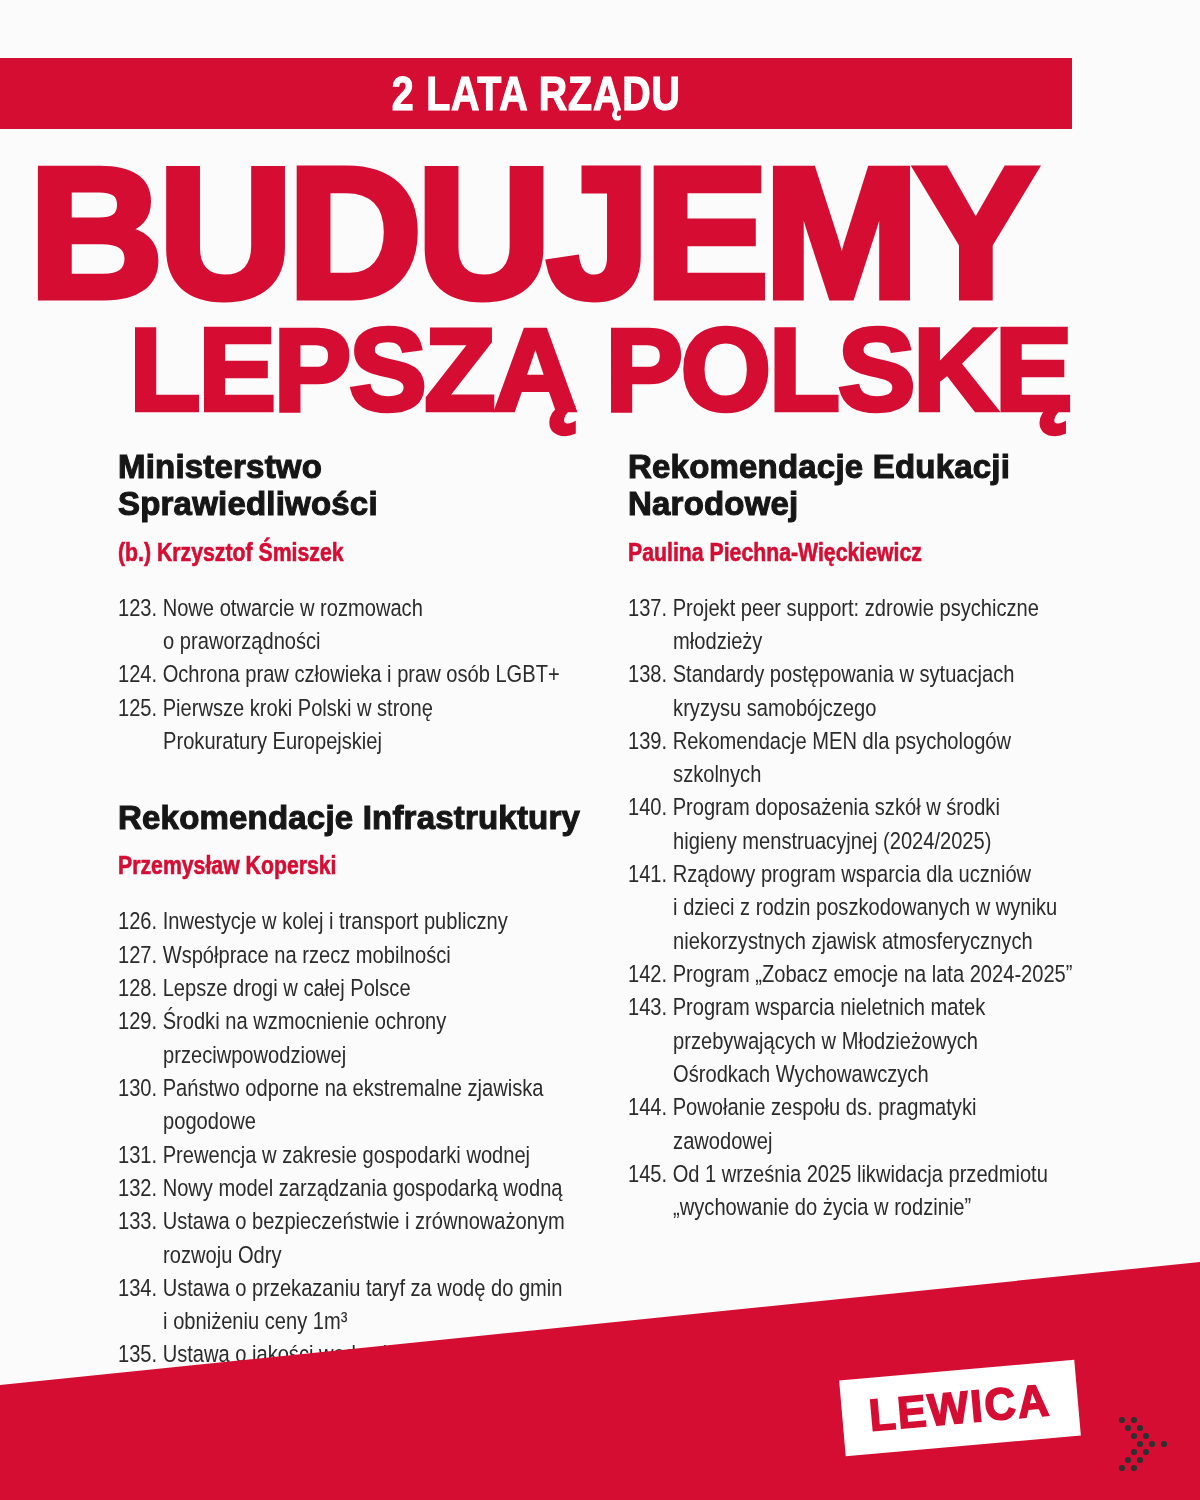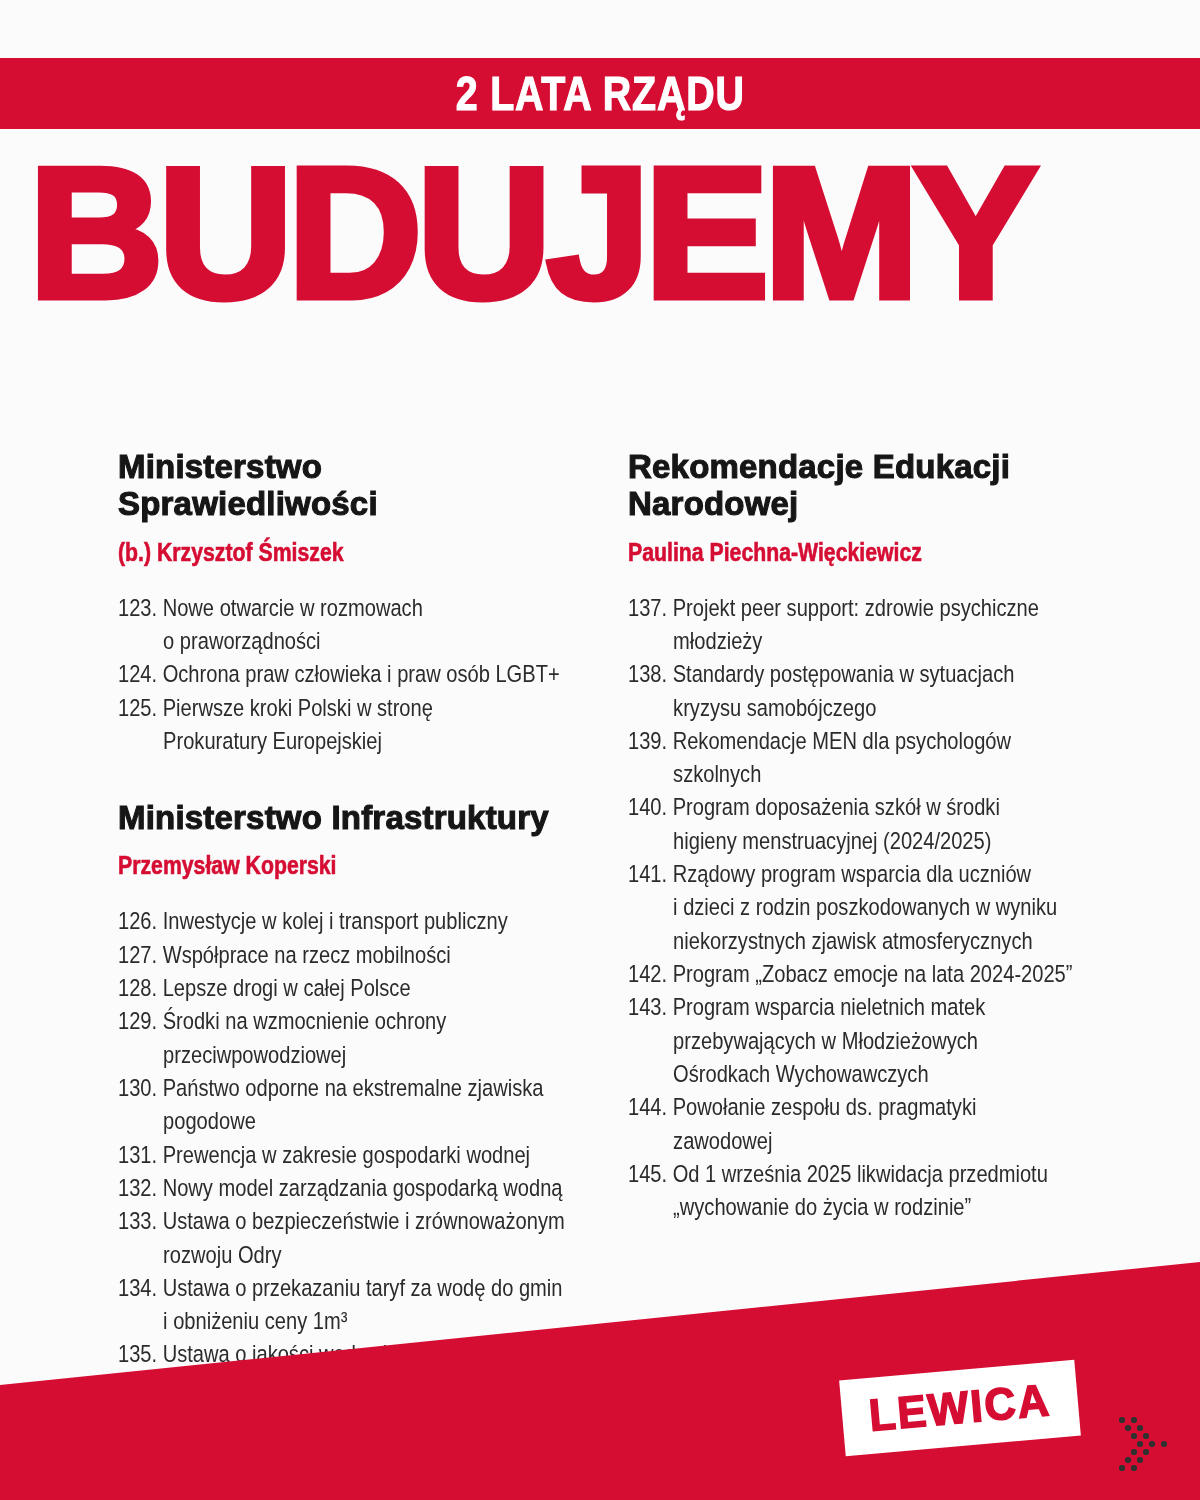--- a/index.html
+++ b/index.html
@@ -11,21 +11,21 @@
   }
   *{margin:0;padding:0;box-sizing:border-box;}
   html,body{background:#e9e9e9;}
   body{font-family:"Liberation Sans","DejaVu Sans",sans-serif;}
   .poster{
     position:relative;width:1200px;height:1500px;margin:0 auto;
     background:var(--bg);overflow:hidden;
   }
   
   .top-band{
-    position:absolute;left:0;top:58px;width:1200px;height:71px;
+    position:absolute;left:0;top:58px;width:1072px;height:71px;
     background:var(--accent);display:flex;align-items:center;justify-content:center;
   }
   .top-band-label{
     color:#fff;font-size:48px;font-weight:bold;letter-spacing:1px;
     -webkit-text-stroke:1.2px #fff;
     transform:scaleX(0.82);transform-origin:center;white-space:nowrap;
   }
   
   .title-line1{
     position:absolute;left:0;top:140px;width:1062px;text-align:center;
@@ -78,36 +78,37 @@
 </head>
 <body>
 
 <div class="poster">
 
   <div class="top-band">
     <span class="top-band-label">2 LATA RZĄDU</span>
   </div>
 
   <div class="title-line1">BUDUJEMY</div>
+  <div class="title-line2">LEPSZĄ POLSKĘ</div>
 
   <div class="col col-left">
     <div class="section">
       <div class="ministry">Ministerstwo
 Sprawiedliwości</div>
       <div class="minister">(b.) Krzysztof Śmiszek</div>
       <div class="list">
         <div class="item">123. Nowe otwarcie w rozmowach
 o praworządności</div>
         <div class="item">124. Ochrona praw człowieka i praw osób LGBT+</div>
         <div class="item">125. Pierwsze kroki Polski w stronę
 Prokuratury Europejskiej</div>
       </div>
     </div>
     <div class="section">
-      <div class="ministry">Ministerstwo Infrastruktury</div>
+      <div class="ministry">Rekomendacje Infrastruktury</div>
       <div class="minister">Przemysław Koperski</div>
       <div class="list">
         <div class="item">126. Inwestycje w kolej i transport publiczny</div>
         <div class="item">127. Współprace na rzecz mobilności</div>
         <div class="item">128. Lepsze drogi w całej Polsce</div>
         <div class="item">129. Środki na wzmocnienie ochrony
 przeciwpowodziowej</div>
         <div class="item">130. Państwo odporne na ekstremalne zjawiska
 pogodowe</div>
         <div class="item">131. Prewencja w zakresie gospodarki wodnej</div>

